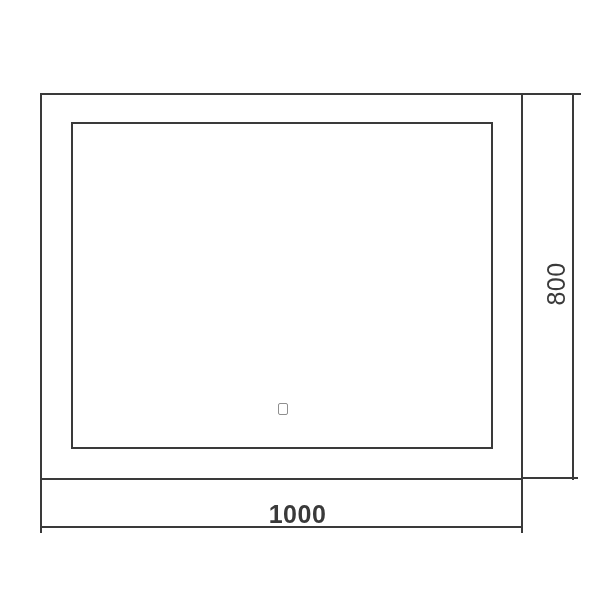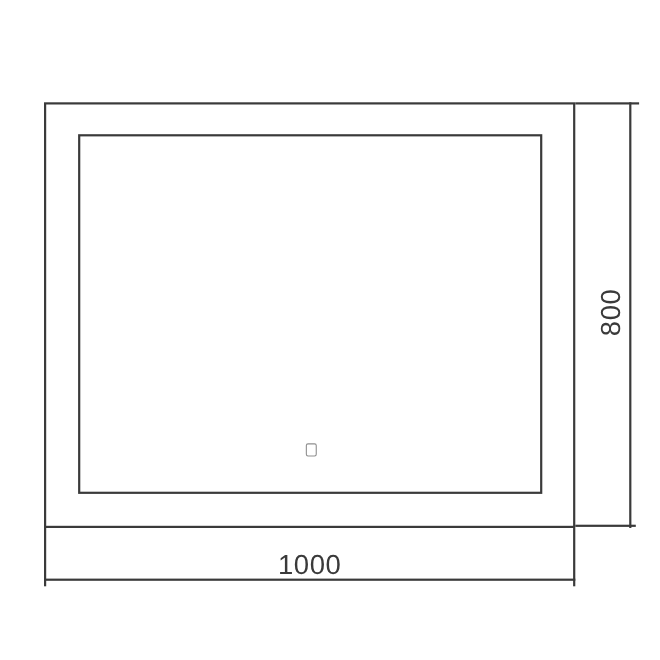--- a/index.html
+++ b/index.html
@@ -62,22 +62,22 @@
     letter-spacing: 0.5px;
     white-space: nowrap;
   }
   .label-height {
     left: 516px; top: 271px;
     width: 80px; height: 26px;
     transform: rotate(-90deg);
     transform-origin: center center;
   }
   .label-width {
-    left: 40px; top: 501px;
-    width: 483px; height: 26px;
+    left: 56px; top: 501px;
+    width: 483px; height: 26px; font-weight: bold;
   }
 </style>
 </head>
 <body>
 
 <div class="canvas">
 
   <div class="outer-rect"></div>
 
   <div class="inner-rect"></div>

